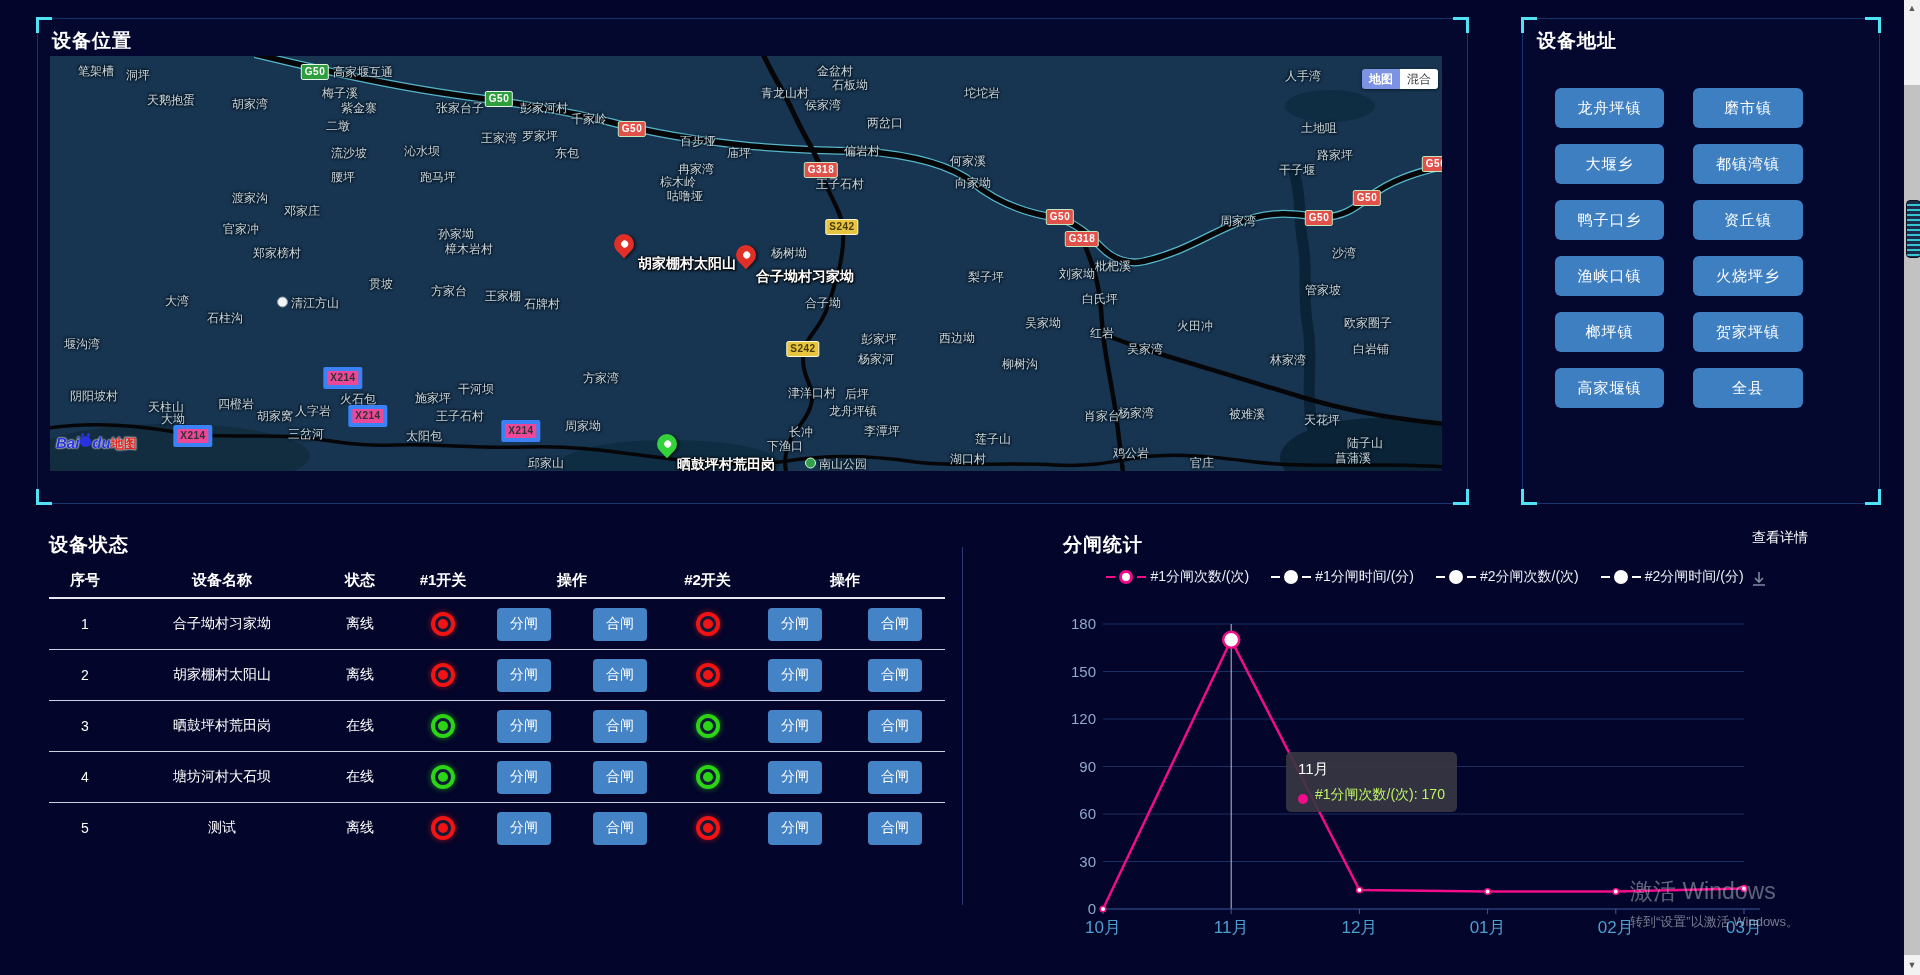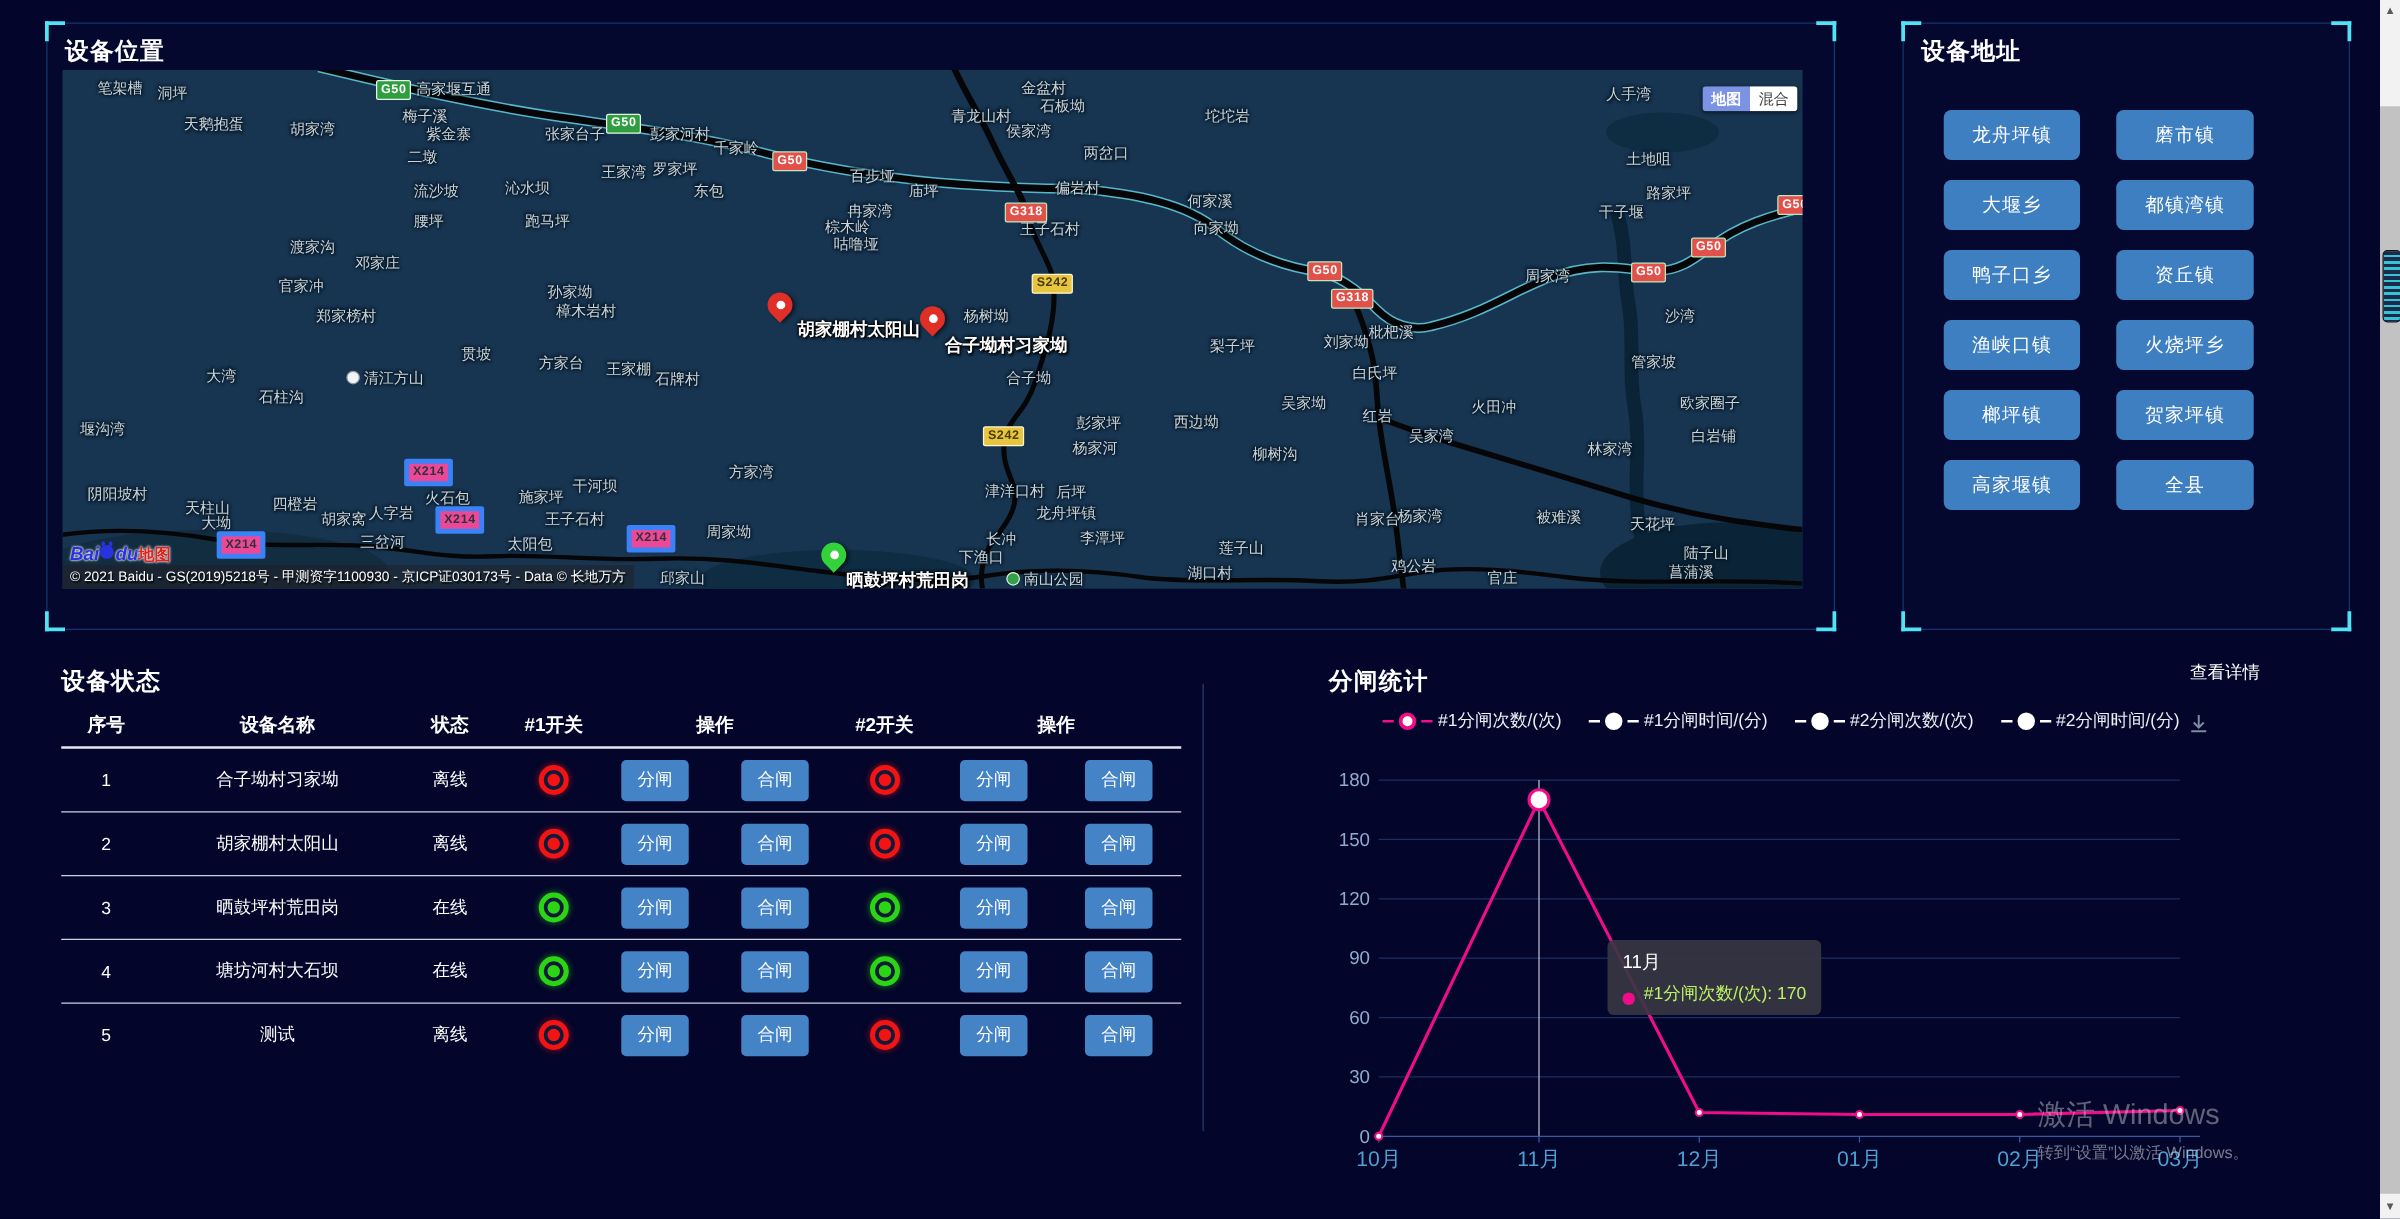--- a/index.html
+++ b/index.html
@@ -261,21 +261,20 @@
           <div class="pin green" style="left: 607px; top: 378px;"></div>
           <div class="pin-label" style="left: 627px; top: 400px;">晒鼓坪村荒田岗</div>
         </div>
 
       <div id="map-type">
         <div class="seg active">地图</div>
         <div class="seg plain">混合</div>
       </div>
 
       <div id="baidu-logo"><span class="b1">Bai</span><span class="paw"></span><span class="b1">du</span><span class="b3">地图</span></div>
-      <div id="map-copy">© 2021 Baidu - GS(2019)5218号 - 甲测资字1100930 - 京ICP证030173号 - Data © 长地万方</div>
     </div>
   </div>
 
   <div id="addr-panel" class="panel">
     <div class="corner tl"></div>
     <div class="corner tr"></div>
     <div class="corner bl"></div>
     <div class="corner br"></div>
     <div class="panel-title">设备地址</div>
     <div id="addr-grid">

